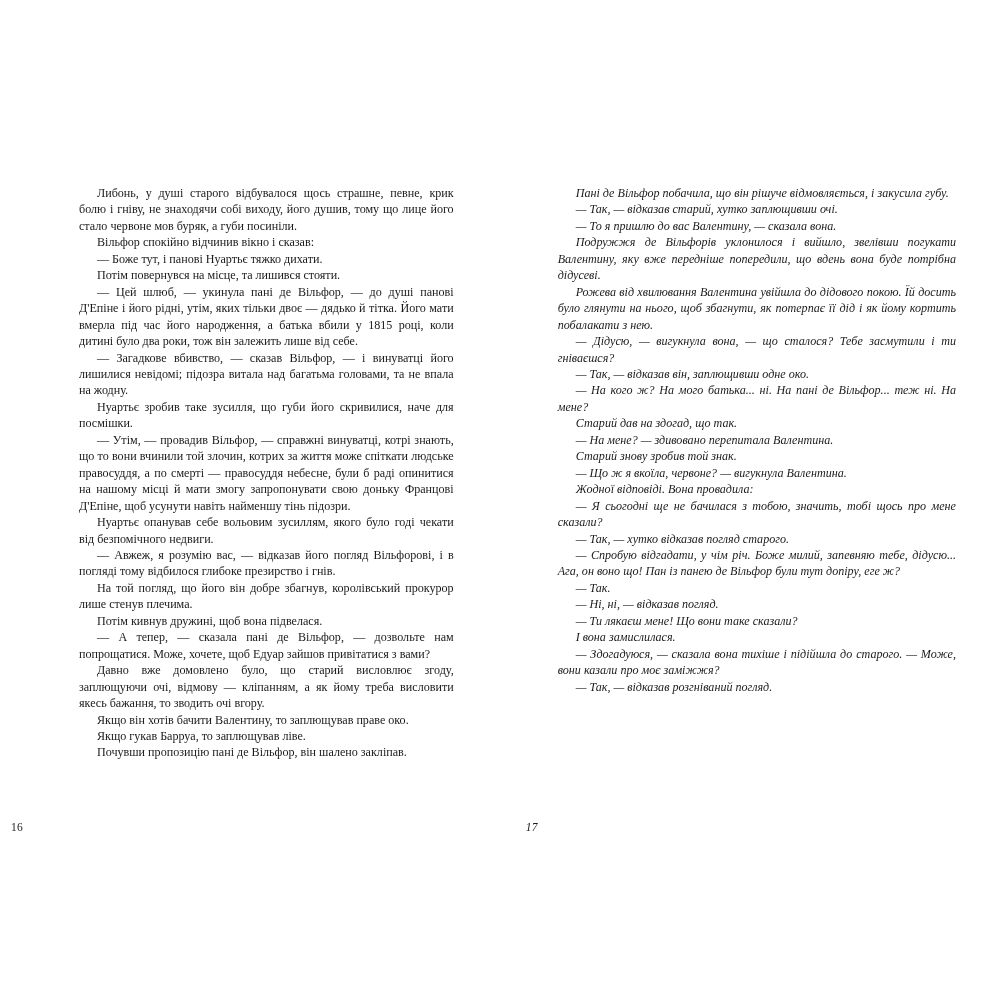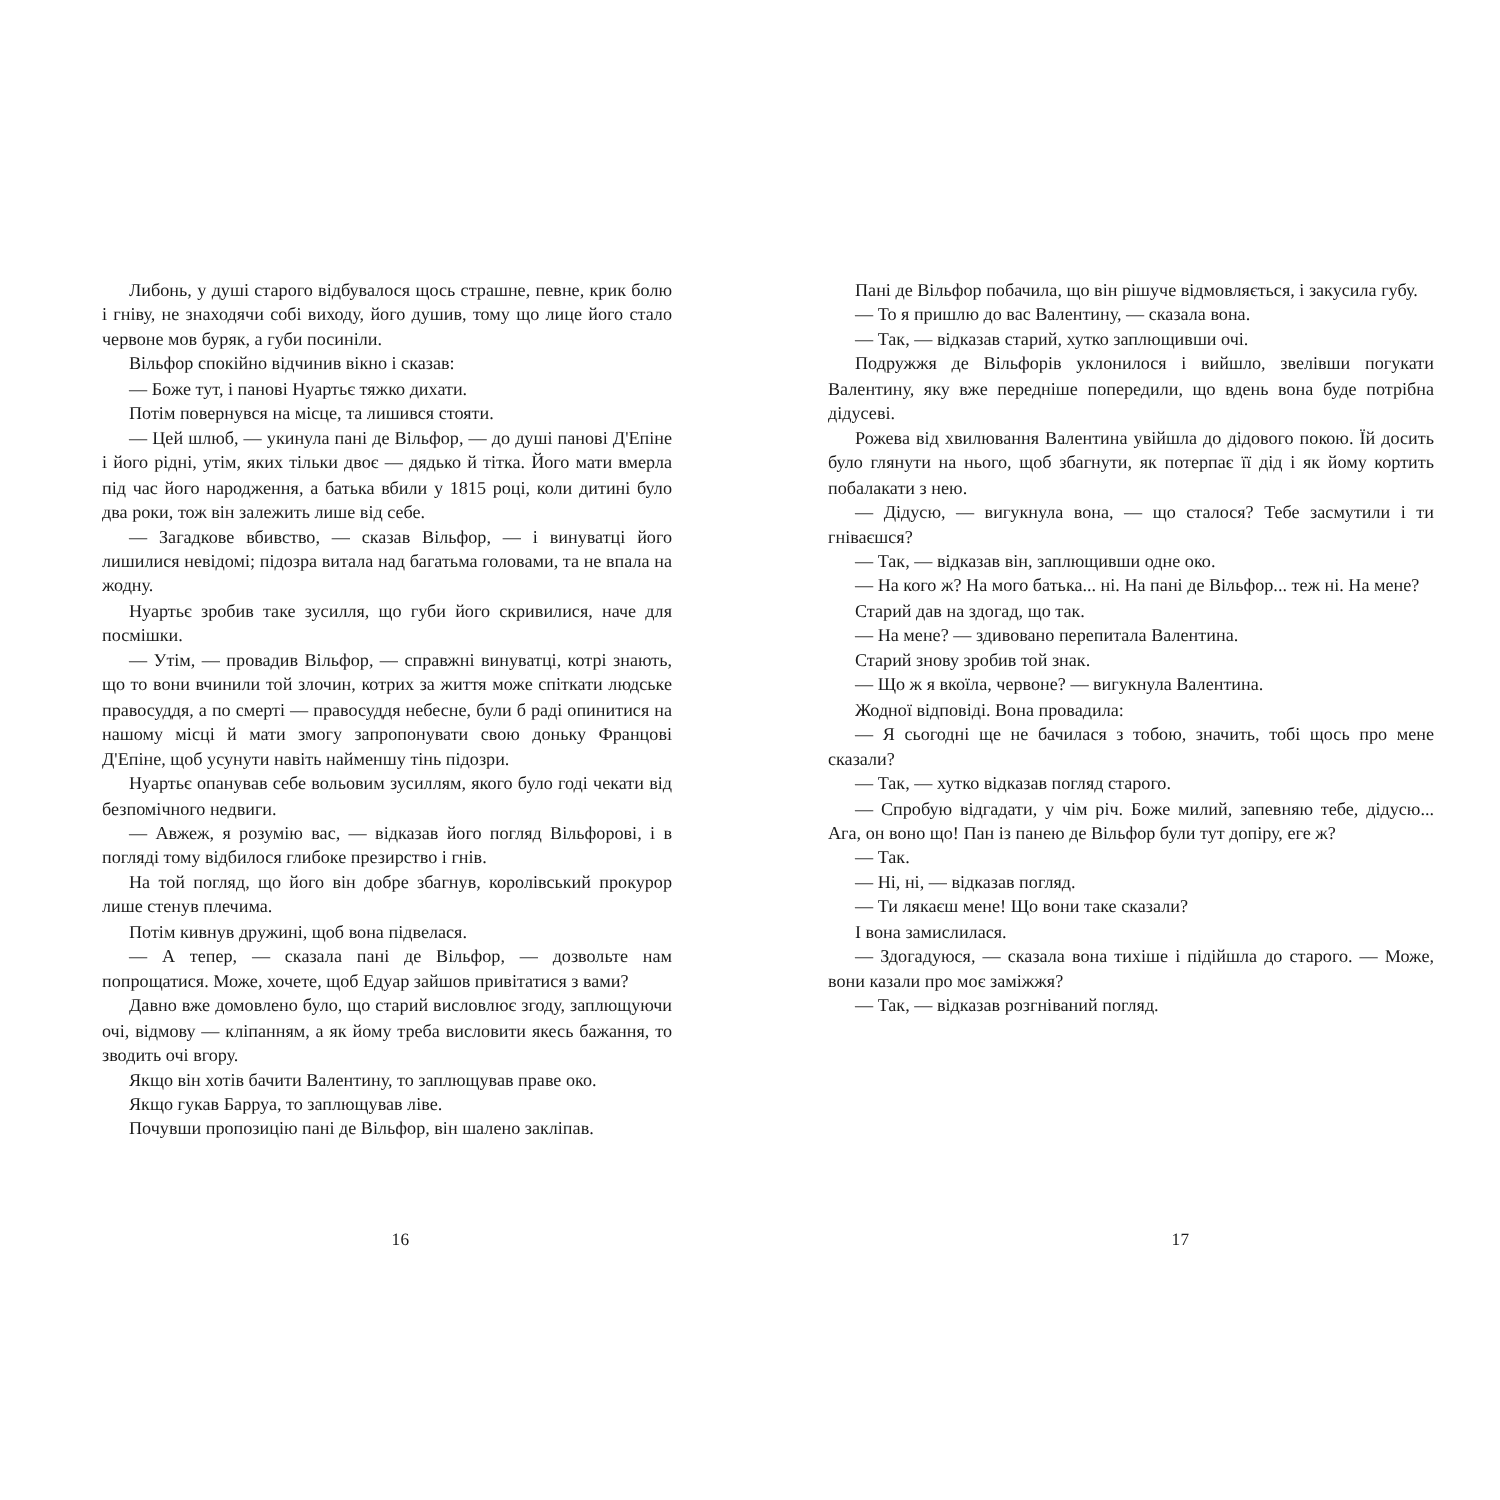--- a/index.html
+++ b/index.html
@@ -24,42 +24,44 @@
     flex-direction: row;
   }
   .page {
     position: relative;
     width: 500px;
     height: 1000px;
     box-sizing: border-box;
   }
   .page-left {
     padding: 185px 52px 0 68px;
+    margin-left: 11px;
   }
   .page-right {
     padding: 185px 44px 0 52px;
+    font-style: italic;
   }
   .text-block {
     font-size: 12.1px;
     line-height: 16.45px;
     text-align: justify;
     text-justify: inter-word;
     hyphens: manual;
   }
   .para {
     margin: 0;
     text-indent: 18px;
     white-space: pre-wrap;
   }
   .folio {
     position: absolute;
     bottom: 167px;
     width: 100%;
-    left: 17px;
-    text-align: center;
+    left: 0;
+    text-align: left;
     font-size: 11.5px;
     letter-spacing: 0.3px;
     color: #1a1a1a;
   }
   .page-left .folio {
     padding-right: 16px;
   }
   .page-right .folio {
     padding-right: 0px;
     padding-left: 20px;
@@ -89,22 +91,22 @@
       <p class="para">Якщо він хотів бачити Валентину, то заплющував праве око.</p>
       <p class="para">Якщо гукав Барруа, то заплющував ліве.</p>
       <p class="para">Почувши пропозицію пані де Вільфор, він шалено закліпав.</p>
     </div>
     <div class="folio">16</div>
   </div>
 
   <div class="page page-right">
     <div class="text-block">
       <p class="para">Пані де Вільфор побачила, що він рішуче відмовляється, і закусила губу.</p>
+      <p class="para">— Так, — відказав старий, хутко заплющивши очі.</p>
       <p class="para">— То я пришлю до вас Валентину, — сказала вона.</p>
-      <p class="para">— Так, — відказав старий, хутко заплющивши очі.</p>
       <p class="para">Подружжя де Вільфорів уклонилося і вийшло, звелівши погукати Валентину, яку вже передніше попередили, що вдень вона буде потрібна дідусеві.</p>
       <p class="para">Рожева від хвилювання Валентина увійшла до дідового покою. Їй досить було глянути на нього, щоб збагнути, як потерпає її дід і як йому кортить побалакати з нею.</p>
       <p class="para">— Дідусю, — вигукнула вона, — що сталося? Тебе засмутили і ти гніваєшся?</p>
       <p class="para">— Так, — відказав він, заплющивши одне око.</p>
       <p class="para">— На кого ж? На мого батька... ні. На пані де Вільфор... теж ні. На мене?</p>
       <p class="para">Старий дав на здогад, що так.</p>
       <p class="para">— На мене? — здивовано перепитала Валентина.</p>
       <p class="para">Старий знову зробив той знак.</p>
       <p class="para">— Що ж я вкоїла, червоне? — вигукнула Валентина.</p>
       <p class="para">Жодної відповіді. Вона провадила:</p>

